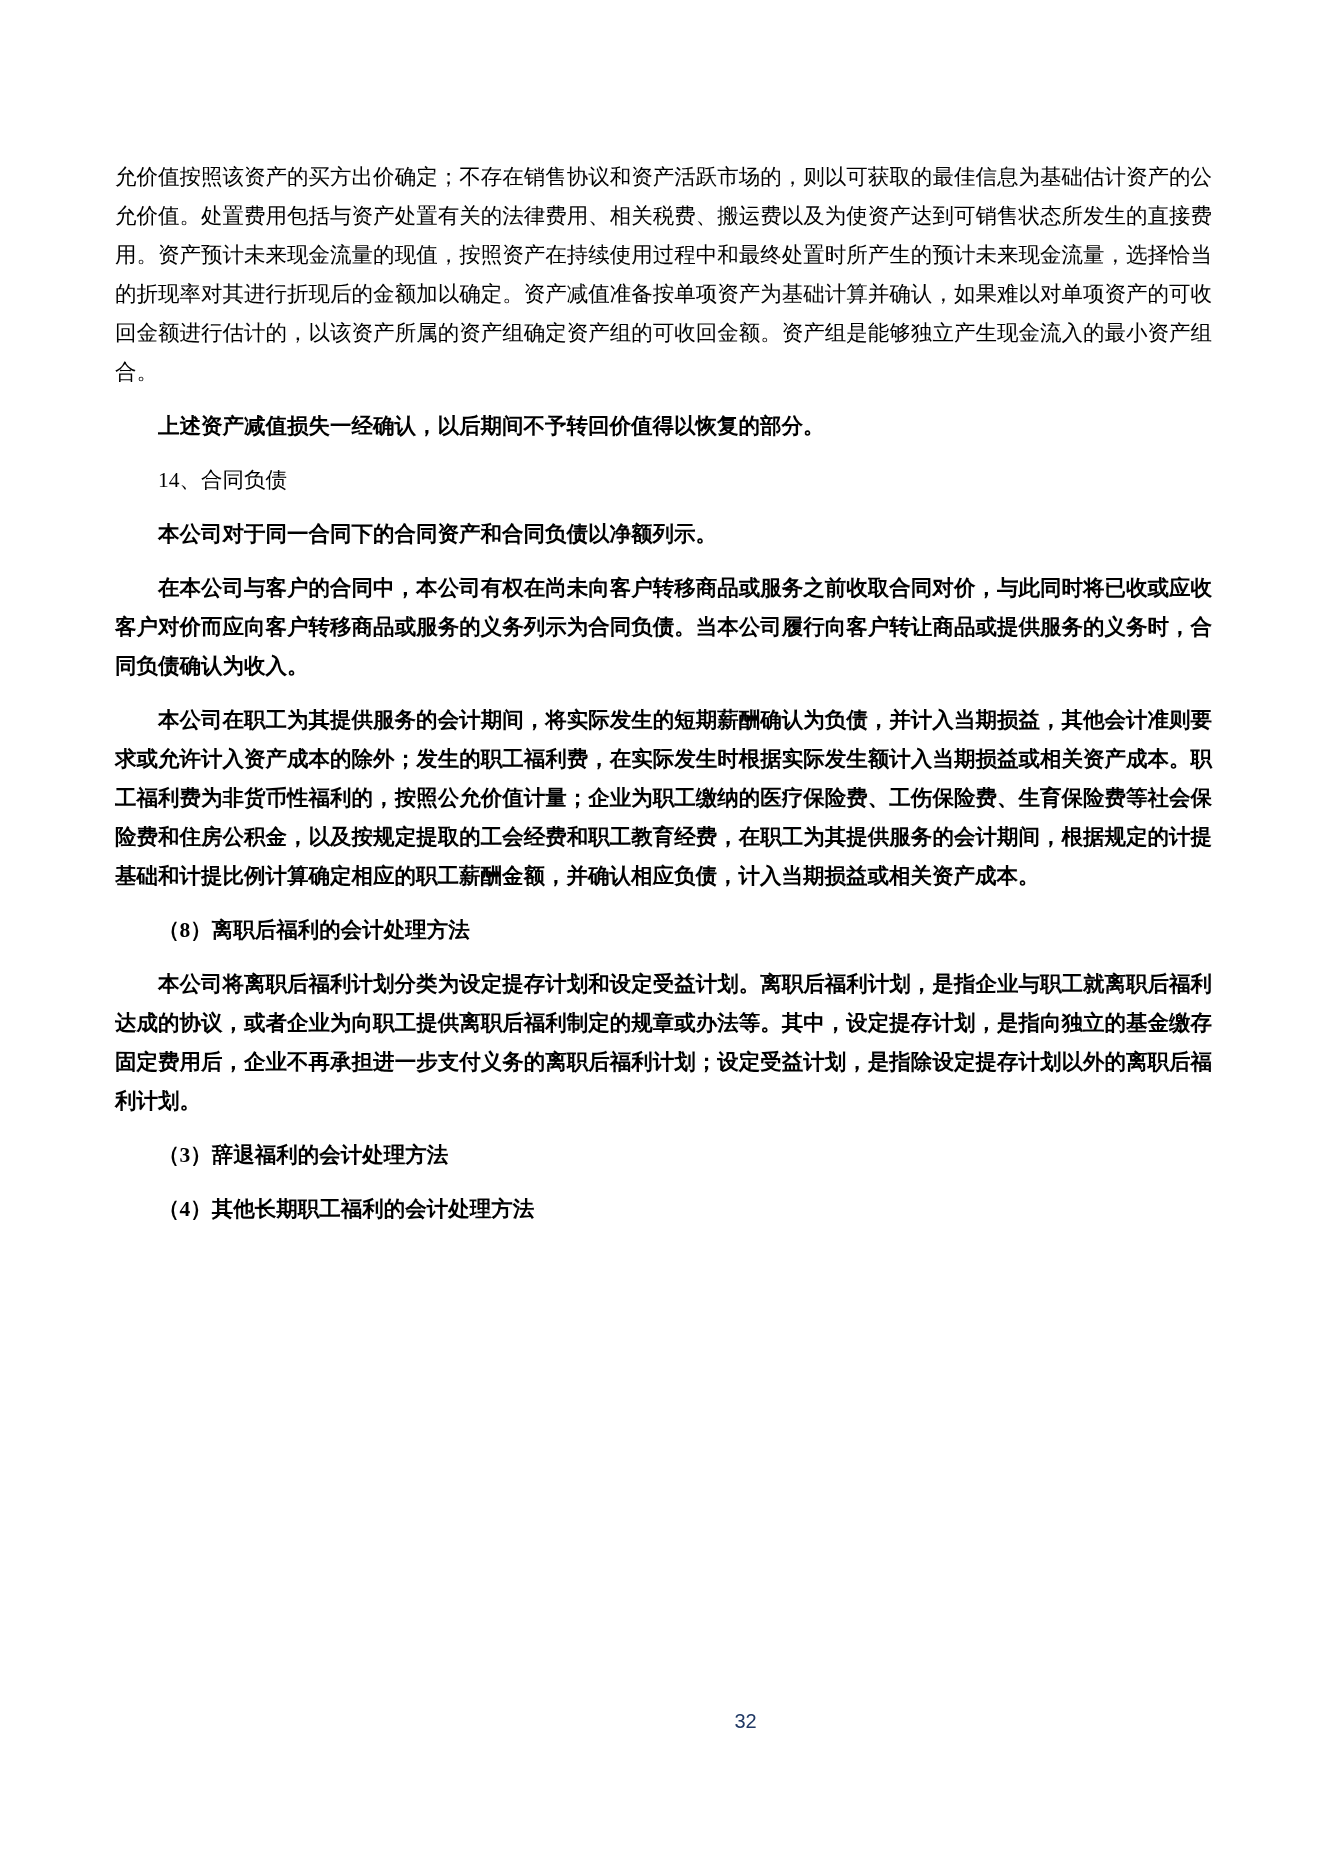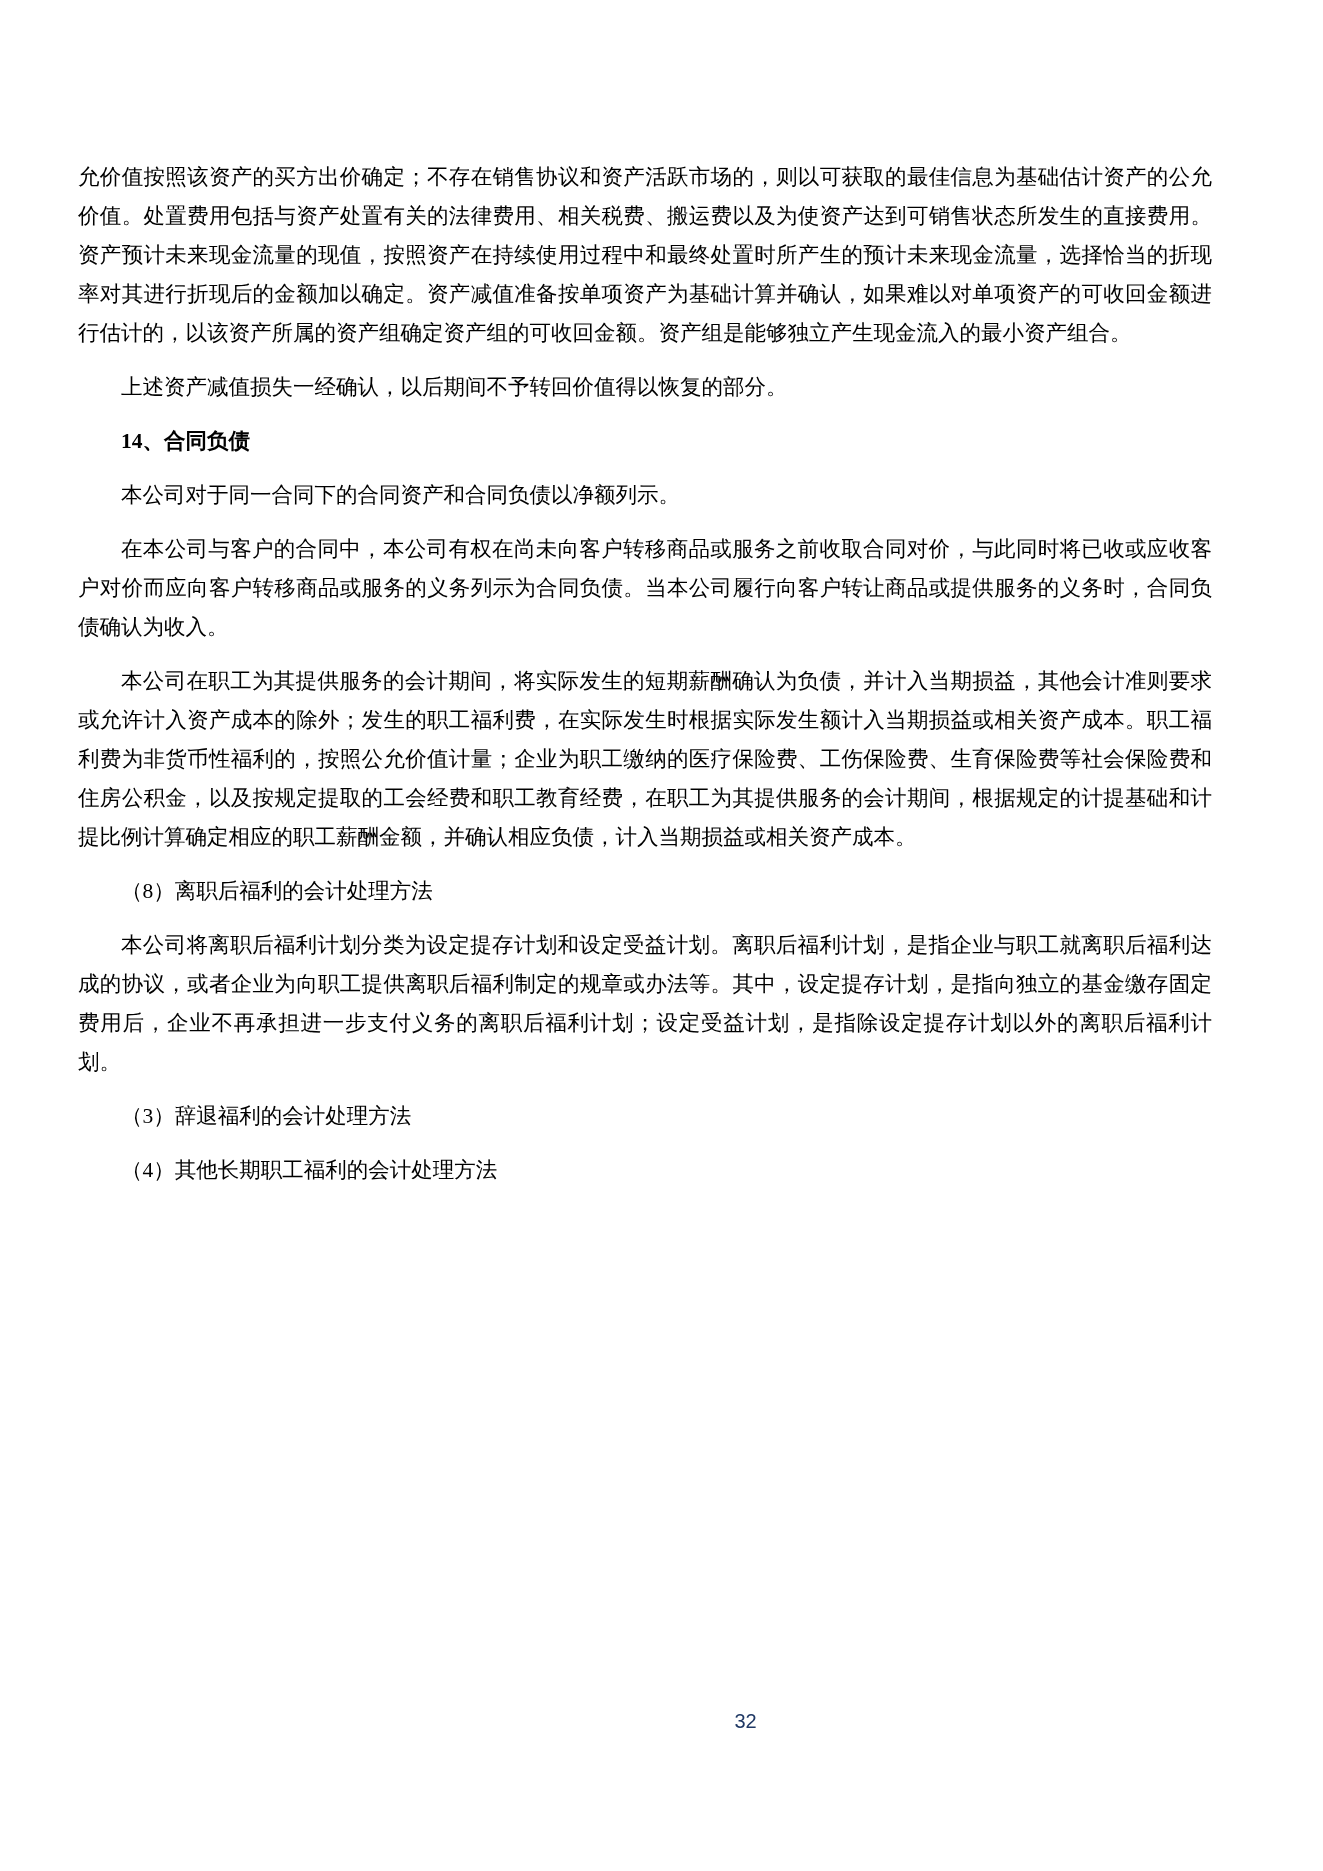--- a/index.html
+++ b/index.html
@@ -7,40 +7,41 @@
     padding: 0;
     background: #ffffff;
   }
   .page {
     position: relative;
     width: 1323px;
     height: 1871px;
     margin: 0 auto;
     background: #ffffff;
     box-sizing: border-box;
-    padding: 158px 111px 0 78px;
+    padding: 158px 111px 0 115px;
     font-family: "Liberation Serif", "DejaVu Serif", serif;
     font-size: 21.5px;
     line-height: 39px;
     color: #000000;
     overflow: hidden;
   }
   .block {
     margin: 0 0 15px 0;
     text-align: justify;
     text-justify: inter-ideograph;
     word-break: break-all;
   }
   .block.body,
   .block.subheading,
   .block.heading {
     text-indent: 2em;
+    font-weight: bold;
   }
   .block.heading {
-    font-weight: bold;
+    font-weight: normal;
   }
   .page-number {
     position: absolute;
     top: 1706px;
     left: 0;
     width: 100%;
     text-align: center;
     transform: translateX(84px);
     font-size: 20px;
     line-height: 30px;

